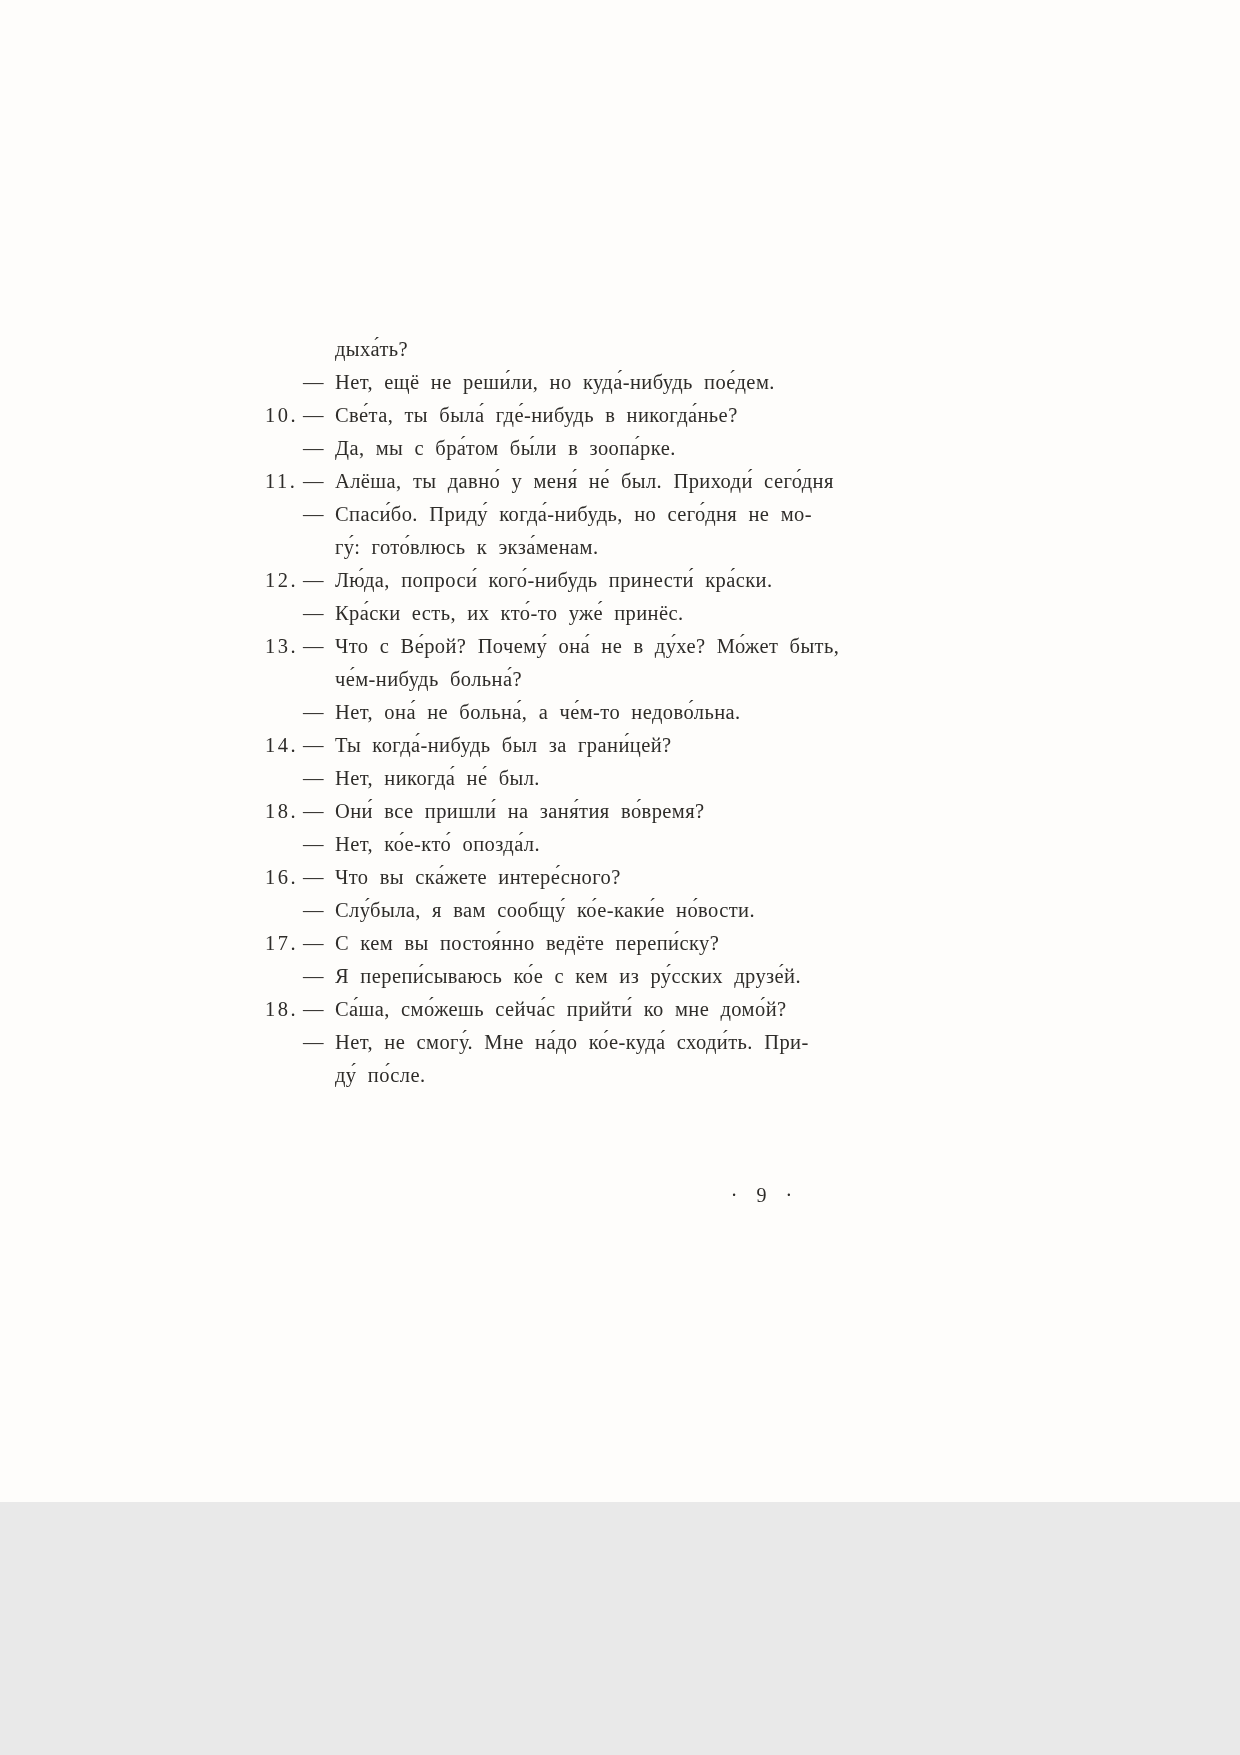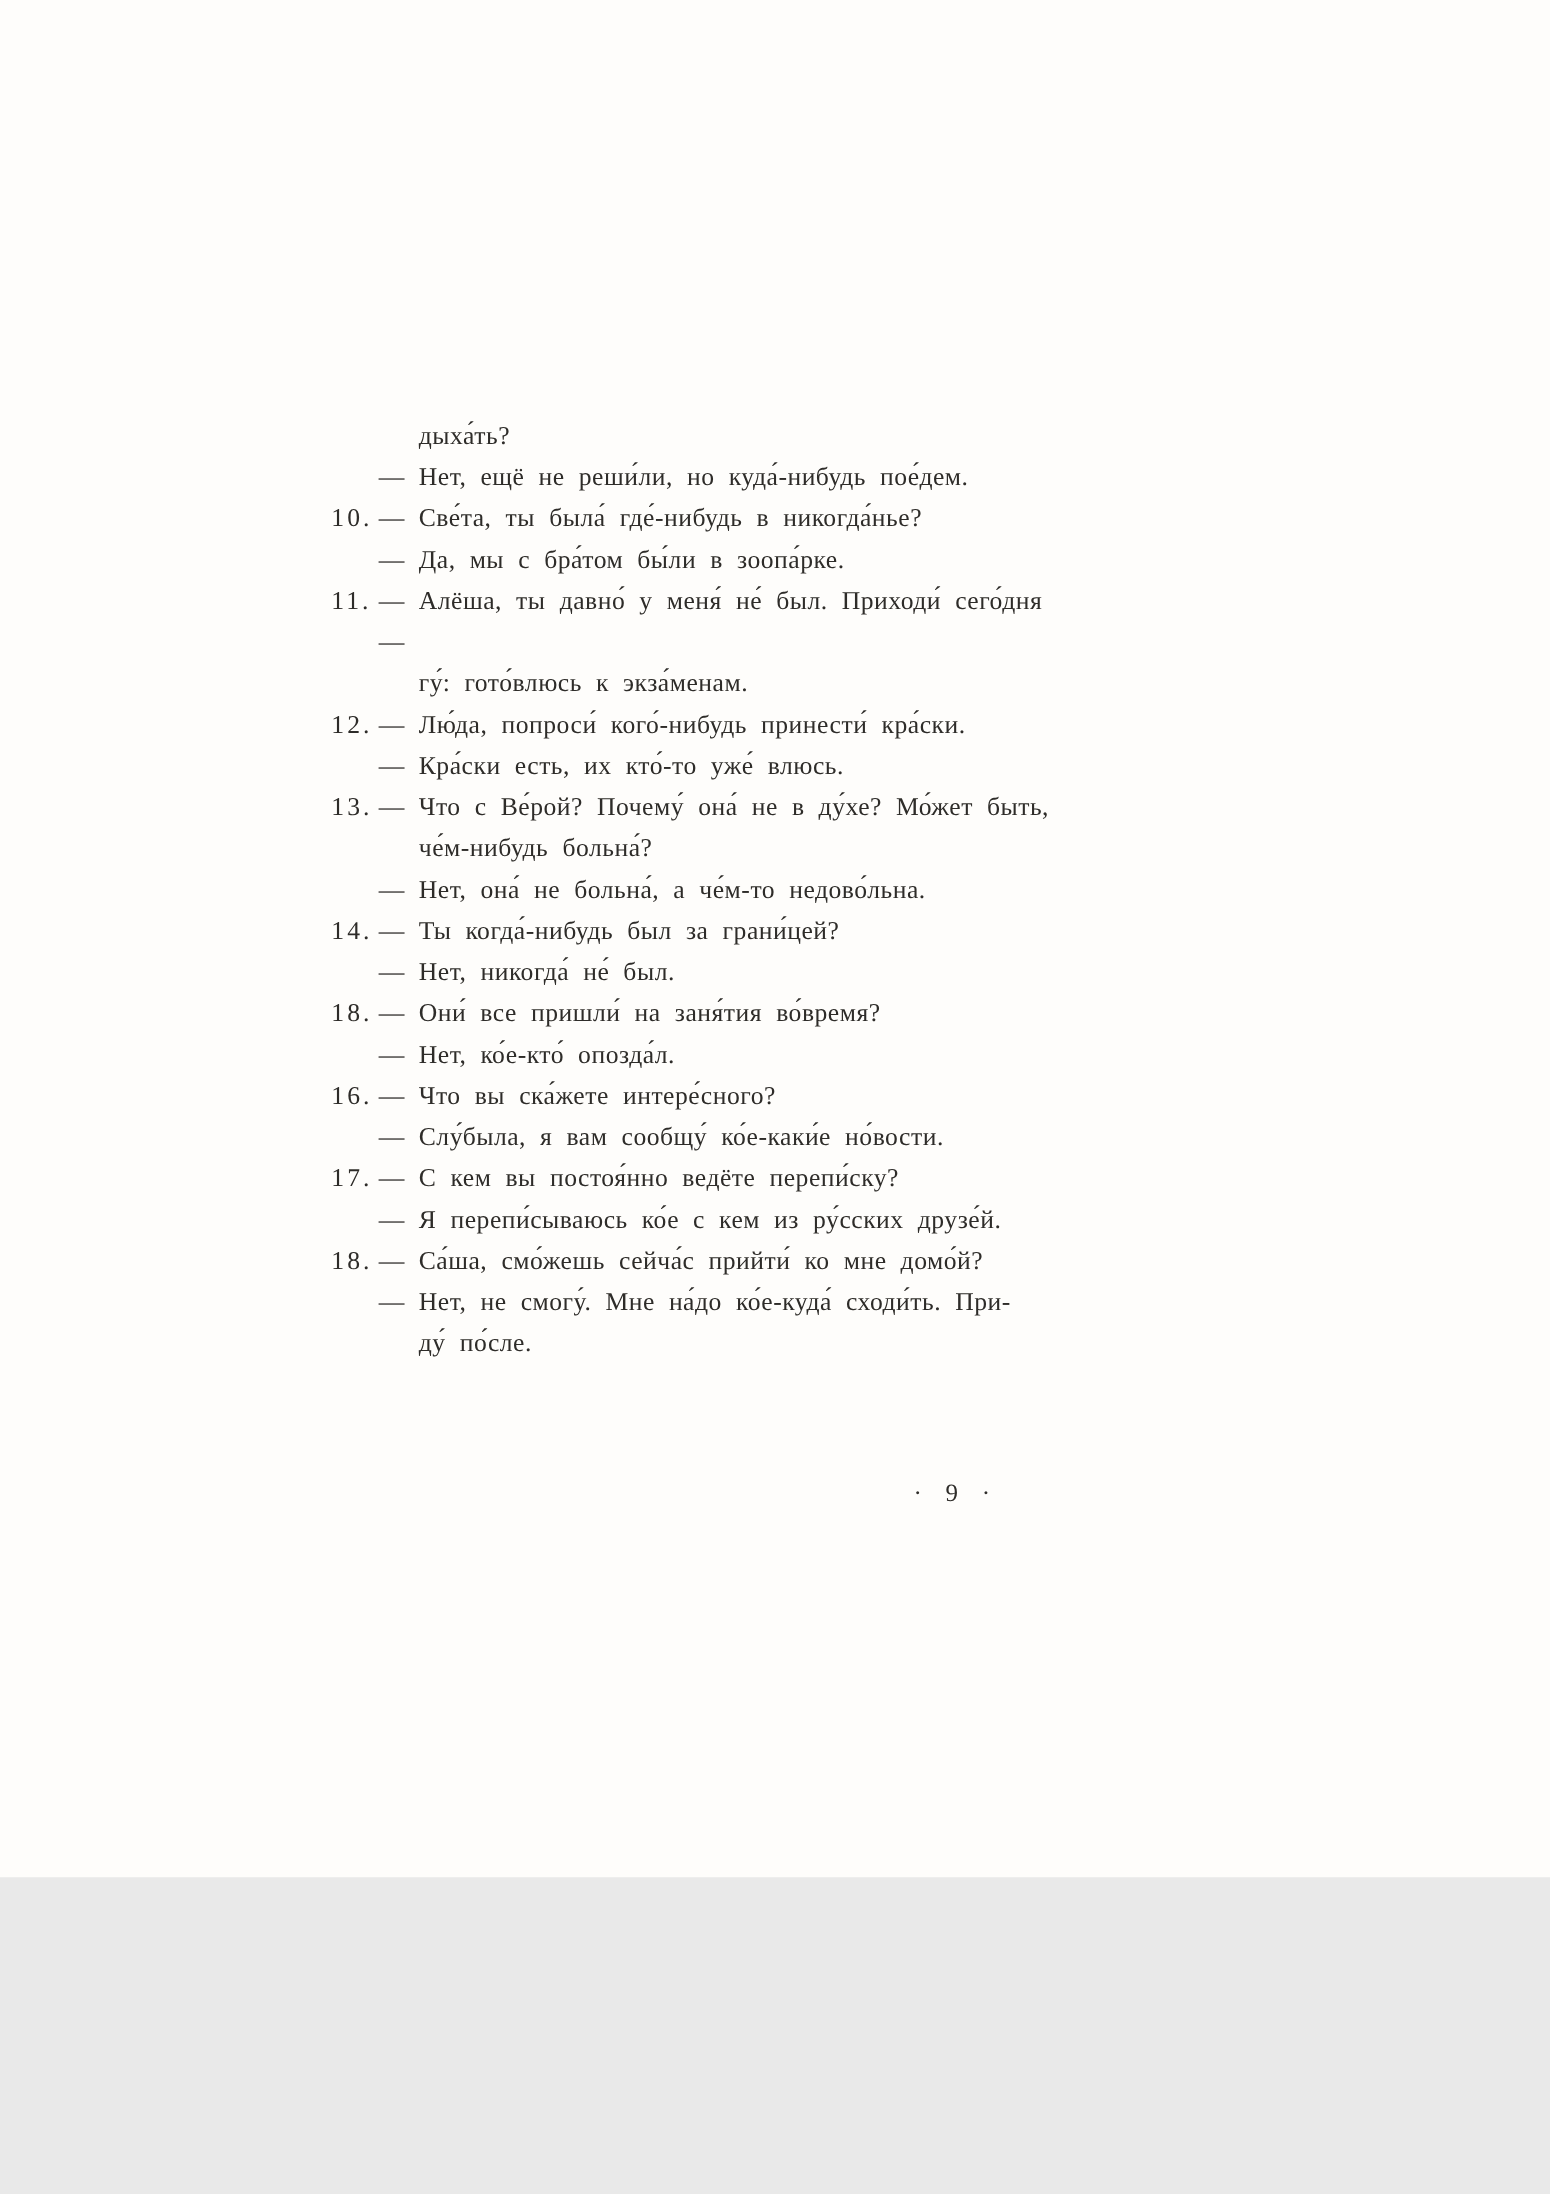--- a/index.html
+++ b/index.html
@@ -82,35 +82,36 @@
         <span class="text">Да, мы с бра́том бы́ли в зоопа́рке.</span>
       </div>
       <div class="line item">
         <span class="num">11.</span>
         <span class="dash">—</span>
         <span class="text">Алёша, ты давно́ у меня́ не́ был. Приходи́ сего́дня</span>
       </div>
       <div class="line reply">
         <span class="num"></span>
         <span class="dash">—</span>
+        <span class="text">Спаси́бо. Приду́ когда́-нибудь, но сего́дня не мо-</span>
       </div>
       <div class="line cont">
         <span class="num"></span>
         <span class="dash"></span>
         <span class="text">гу́: гото́влюсь к экза́менам.</span>
       </div>
       <div class="line item">
         <span class="num">12.</span>
         <span class="dash">—</span>
         <span class="text">Лю́да, попроси́ кого́-нибудь принести́ кра́ски.</span>
       </div>
       <div class="line reply">
         <span class="num"></span>
         <span class="dash">—</span>
-        <span class="text">Кра́ски есть, их кто́-то уже́ влюсь.</span>
+        <span class="text">Кра́ски есть, их кто́-то уже́ принёс.</span>
       </div>
       <div class="line item">
         <span class="num">13.</span>
         <span class="dash">—</span>
         <span class="text">Что с Ве́рой? Почему́ она́ не в ду́хе? Мо́жет быть,</span>
       </div>
       <div class="line cont">
         <span class="num"></span>
         <span class="dash"></span>
         <span class="text">че́м-нибудь больна́?</span>

